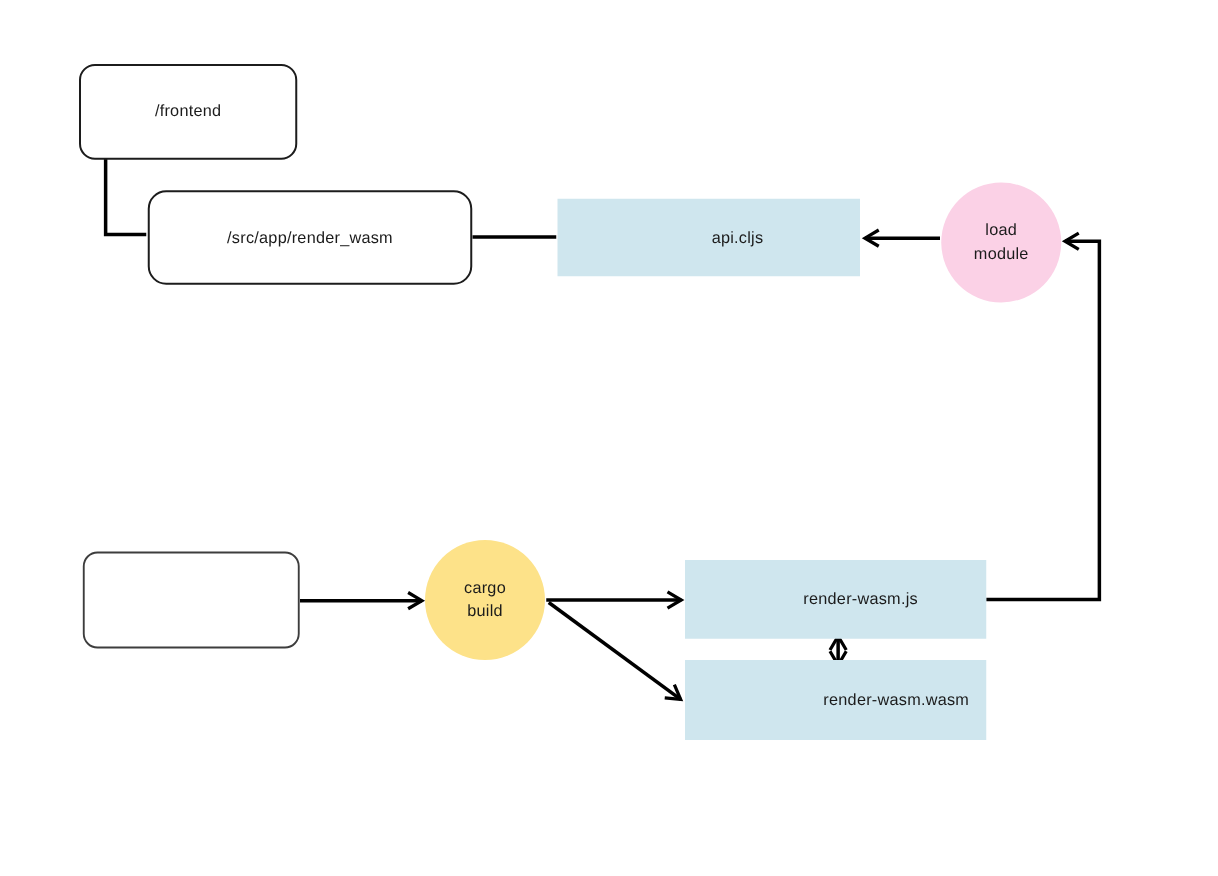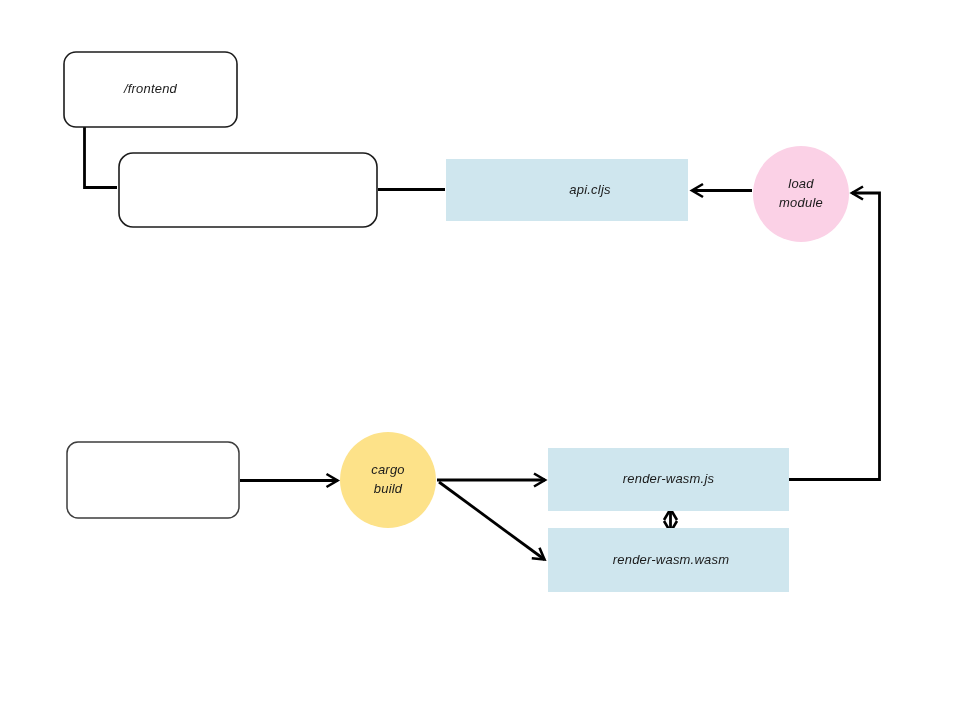--- a/index.html
+++ b/index.html
@@ -16,21 +16,21 @@
     position: absolute;
     display: flex;
     align-items: center;
     justify-content: center;
     text-align: center;
     font-size: 13px;
     color: #1b1b1b;
     letter-spacing: 0.2px;
     line-height: 1.45;
   }
-  .lbl span { display: inline-block; font-style: italic; }
+  .lbl span { display: inline-block; }
   .lbl.circle-lbl span { width: 58px; }
 </style>
 </head>
 <body>
 
 <div class="canvas">
 
   <svg width="974" height="701" viewBox="0 0 974 701">
     <defs>
       <marker id="arrow" markerUnits="userSpaceOnUse" markerWidth="18" markerHeight="18" viewBox="0 0 18 18" refX="15" refY="9" orient="auto-start-reverse">
@@ -54,35 +54,38 @@
     <rect x="67" y="442" width="172" height="76" rx="11" ry="11" stroke="#3d3d3d" stroke-width="1.5" fill="#ffffff"></rect>
     <circle cx="388" cy="480" r="48" fill="#fde289"></circle>
     <rect x="548" y="448" width="241" height="63" fill="#cfe6ee"></rect>
     <rect x="548" y="528" width="241" height="64" fill="#cfe6ee"></rect>
   </svg>
 
   <div class="lbl" style="left:64px; top:52px; width:173px; height:75px;">
     <span>/frontend</span>
   </div>
 
+  <div class="lbl" style="left:119px; top:153px; width:258px; height:74px;">
+    <span>/src/app/render_wasm</span>
+  </div>
 
   <div class="lbl" style="left:446px; top:159px; width:288px; height:62px;">
     <span>api.cljs</span>
   </div>
 
   <div class="lbl circle-lbl" style="left:753px; top:146px; width:96px; height:96px;align-items:center;">
     <span>load module</span>
   </div>
 
 
   <div class="lbl circle-lbl" style="left:340px; top:432px; width:96px; height:96px;justify-content:center;">
     <span>cargo build</span>
   </div>
 
-  <div class="lbl" style="left:548px; top:448px; width:241px; height:63px;">
+  <div class="lbl" style="left:548px; top:448px; width:241px; height:63px;padding-left:20px;">
     <span>render-wasm.js</span>
   </div>
 
-  <div class="lbl" style="left:548px; top:528px; width:246px; height:64px;">
+  <div class="lbl" style="left:548px; top:528px; width:246px; height:64px;padding-left:46px;">
     <span>render-wasm.wasm</span>
   </div>
 
 </div>
 
 </body></html>

